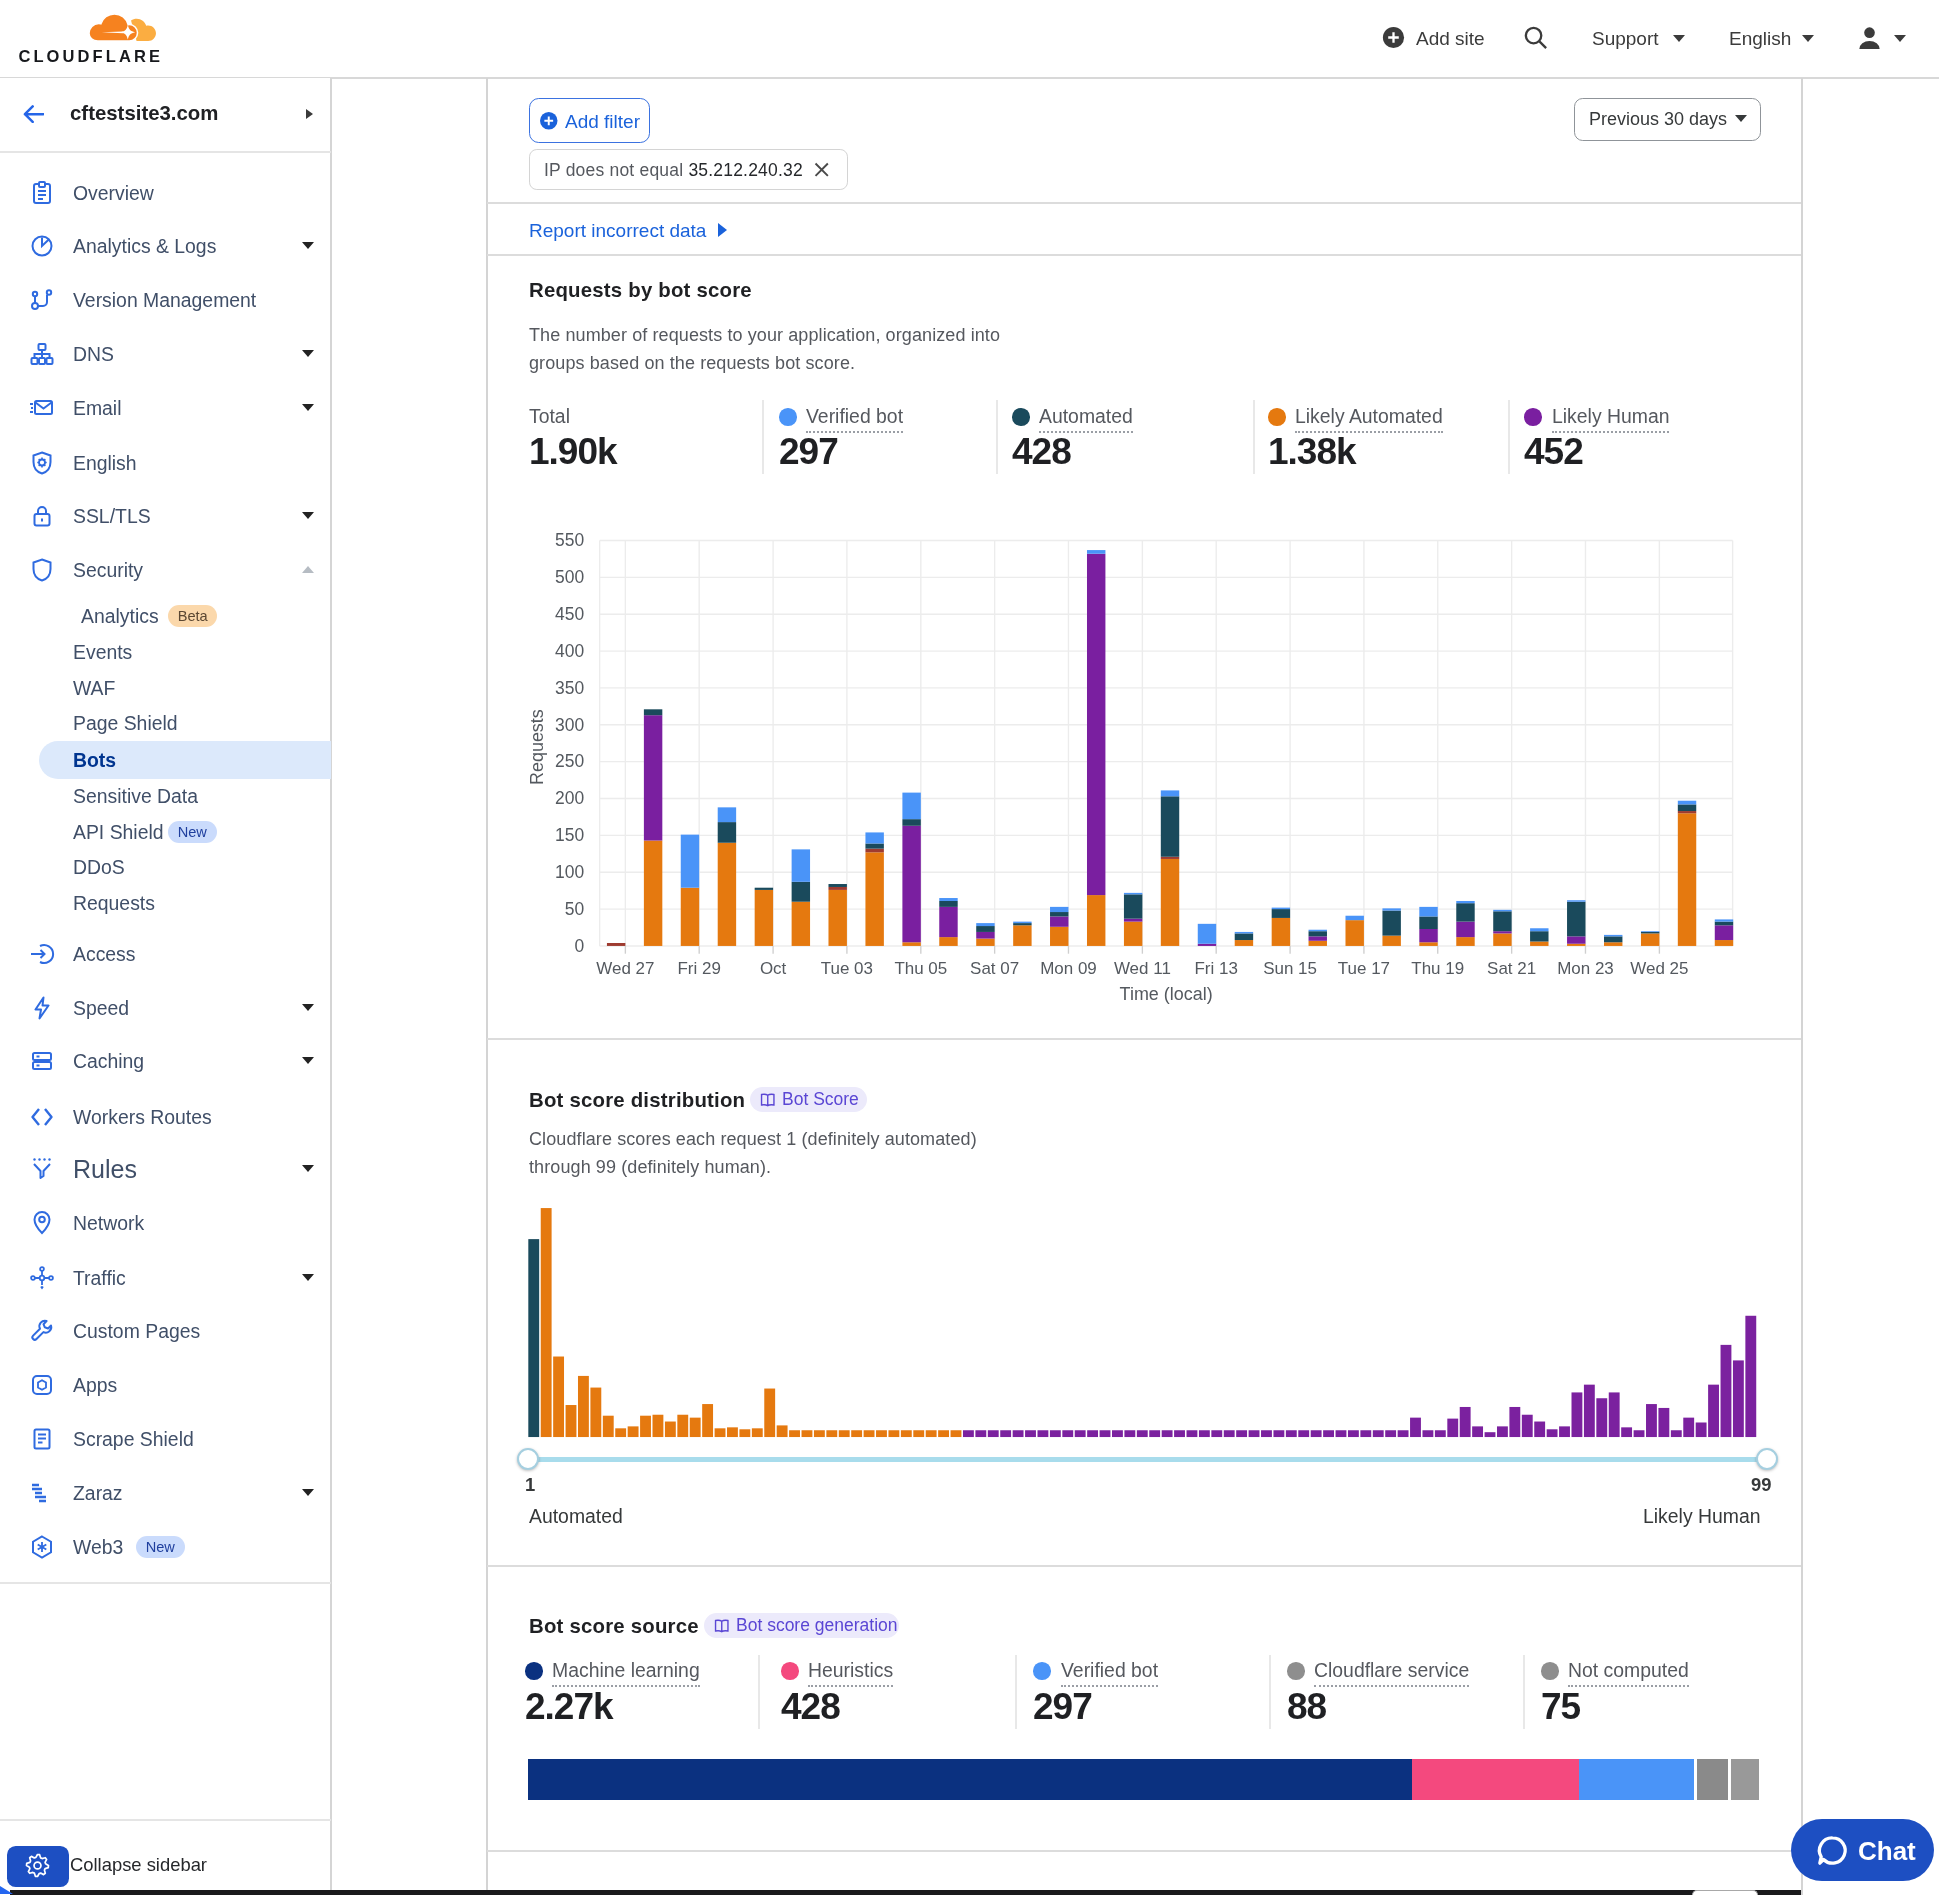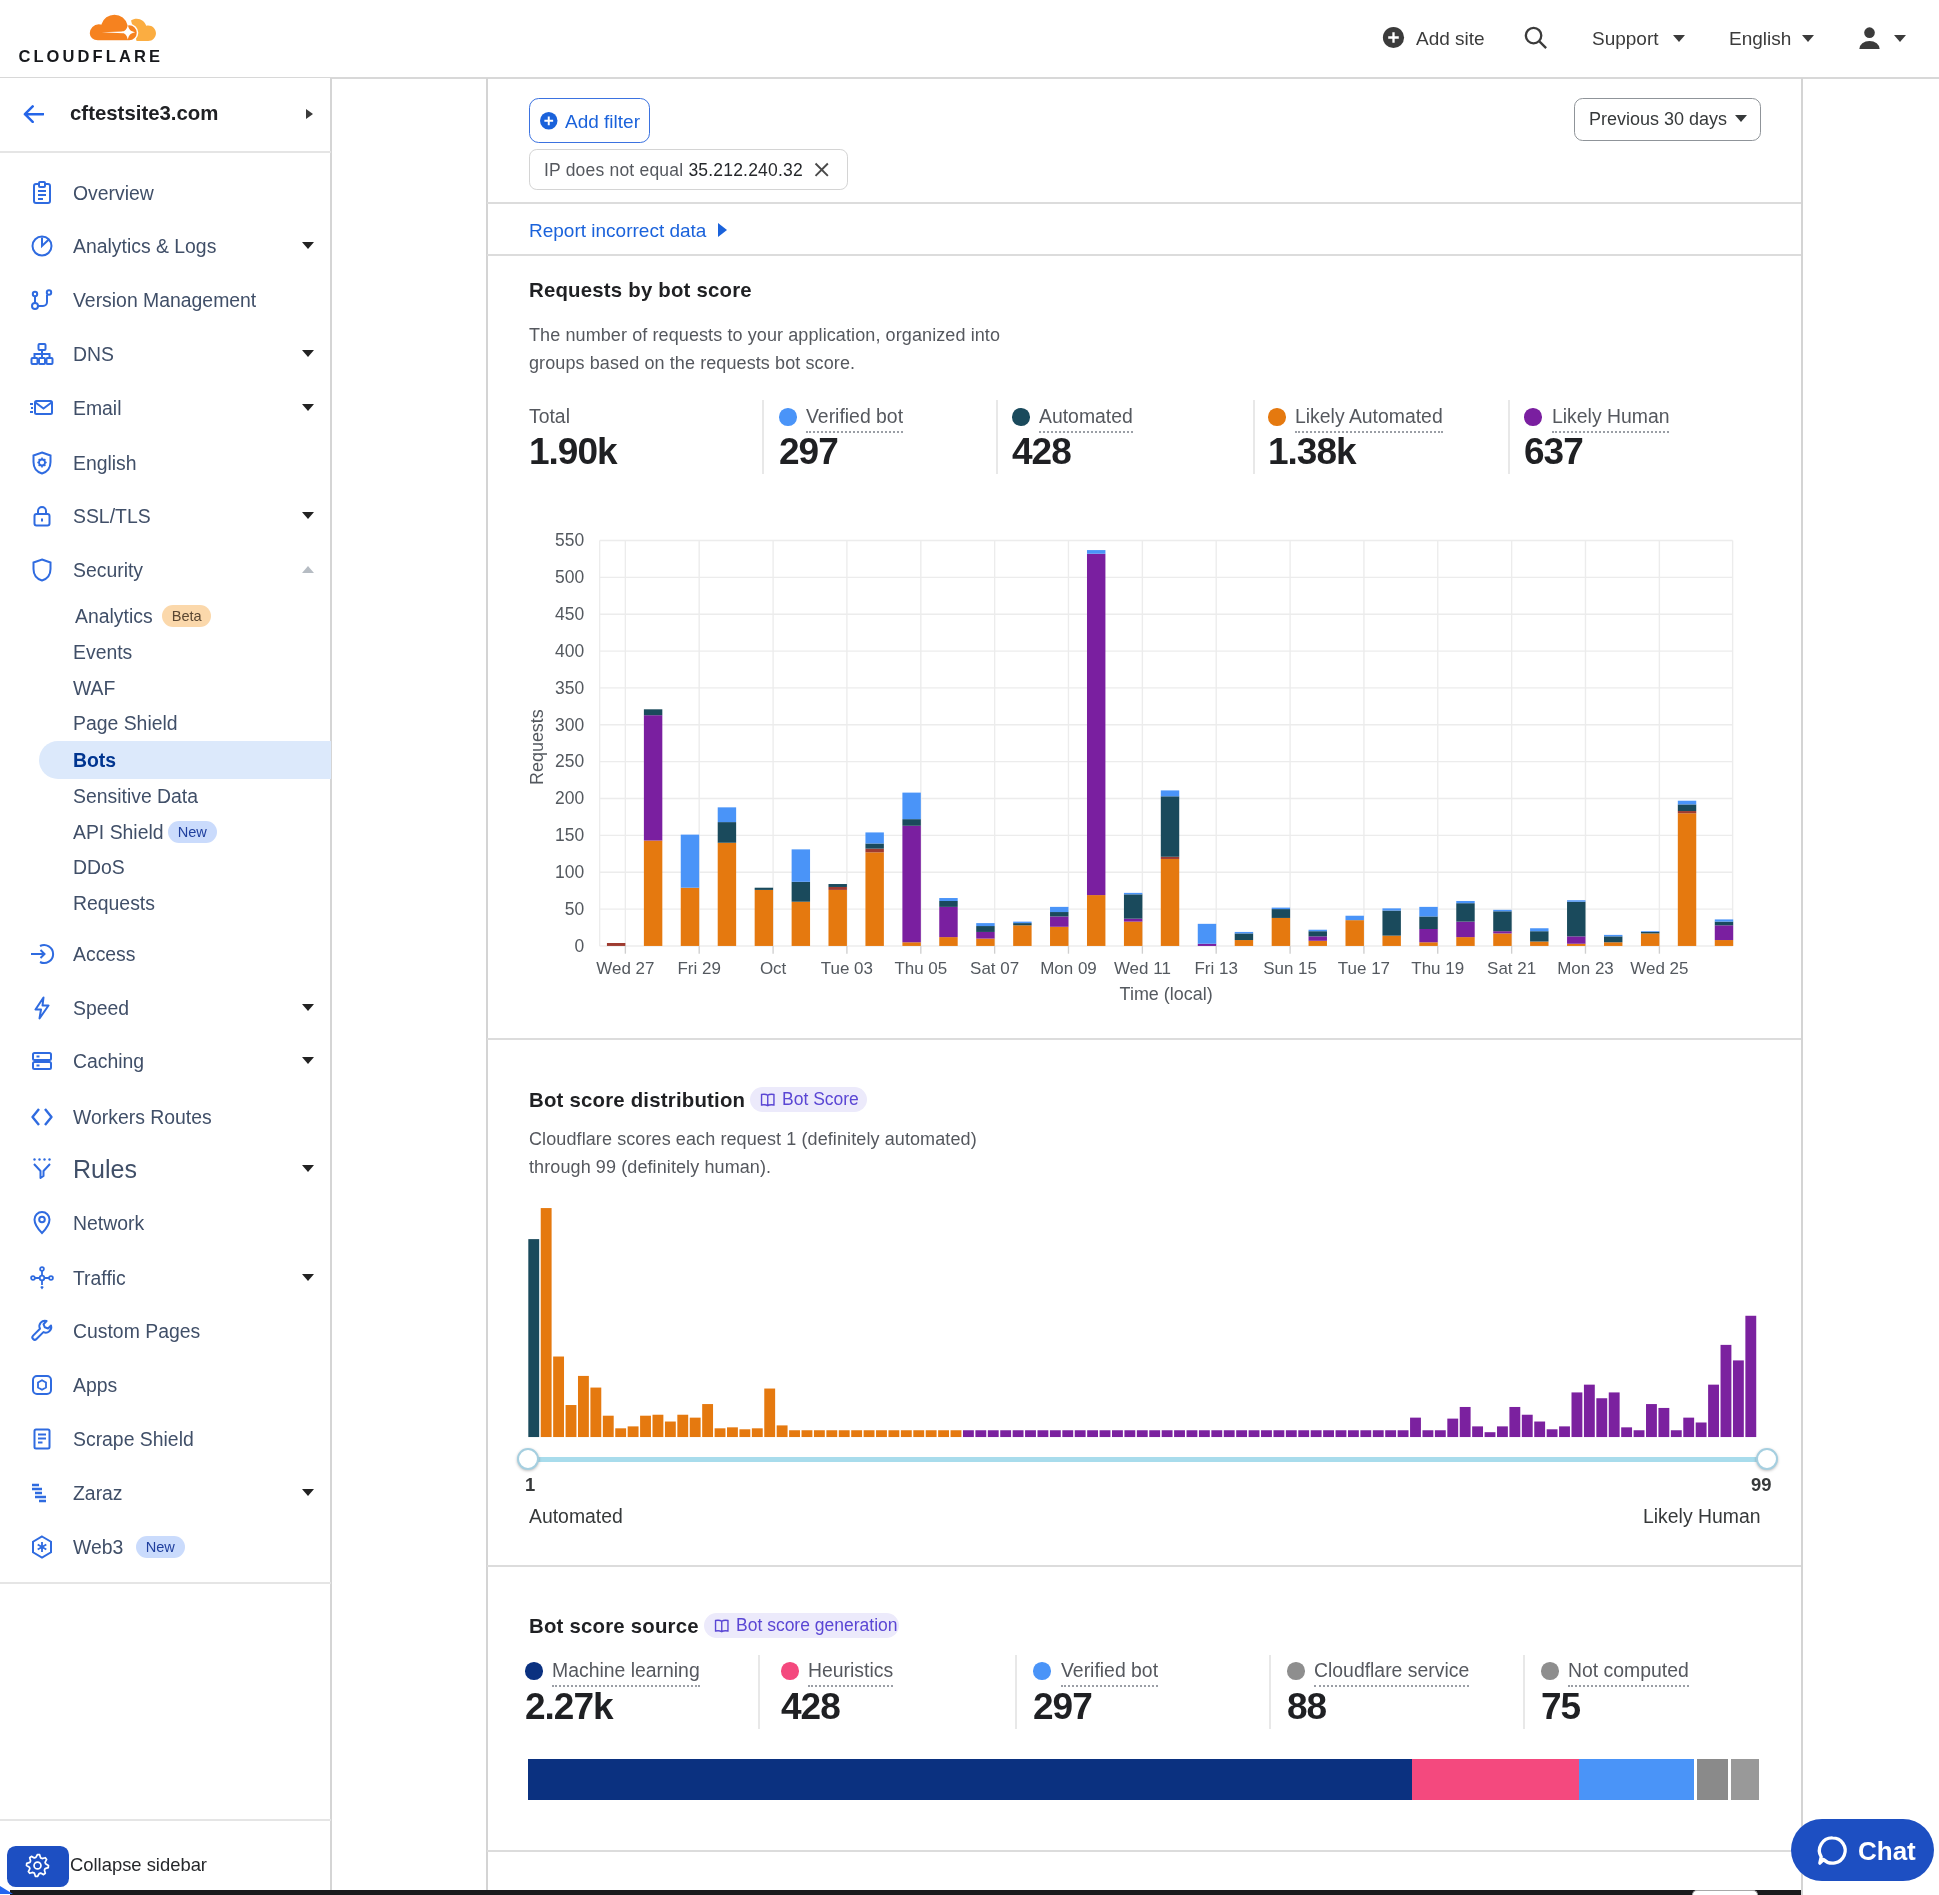--- a/index.html
+++ b/index.html
@@ -114,21 +114,21 @@
 <div style="position:absolute;left:73px;top:50%;transform:translateY(-50%);font-size:19.4px;color:#404F68;white-space:nowrap">SSL/TLS</div>
 <div style="position:absolute;left:302px;top:17.5px;width:0;height:0;border-left:6.3px solid transparent;border-right:6.3px solid transparent;border-top:7.8px solid #222"></div>
 </div>
 <div style="position:absolute;left:0;top:548px;width:331px;height:43px">
 <svg width="26" height="26" viewBox="0 0 26 26" fill="none" style="position:absolute;left:29px;top:50%;transform:translateY(-50%)">
         <path d="M13 2.5 L21.5 5.5 V12 C21.5 18 17.8 22 13 23.5 C8.2 22 4.5 18 4.5 12 V5.5 Z" stroke="#2F6BE0" stroke-width="2"></path>
       </svg>
 <div style="position:absolute;left:73px;top:50%;transform:translateY(-50%);font-size:19.4px;color:#404F68;white-space:nowrap">Security</div>
 <div style="position:absolute;left:302px;top:17.5px;width:0;height:0;border-left:6.3px solid transparent;border-right:6.3px solid transparent;border-bottom:7.8px solid #b6bcc3"></div>
 </div>
-<div style="position:absolute;left:2px;top:597px;width:287px;height:37px">
+<div style="position:absolute;left:8px;top:597px;width:287px;height:37px">
 <div style="position:absolute;left:73px;top:50%;transform:translateY(-50%);font-size:19.4px;color:#404F68;white-space:nowrap">Analytics</div>
 <div style="position:absolute;left:160px;top:7.8px;height:22px;padding:0 9.7px;background:#FBD8AB;border-radius:11.6px;font-size:14.6px;color:#5b4732;line-height:22px">Beta</div>
 </div>
 <div style="position:absolute;left:0;top:633px;width:331px;height:37px">
 <div style="position:absolute;left:73px;top:50%;transform:translateY(-50%);font-size:19.4px;color:#404F68;white-space:nowrap">Events</div>
 </div>
 <div style="position:absolute;left:0;top:669px;width:331px;height:37px">
 <div style="position:absolute;left:73px;top:50%;transform:translateY(-50%);font-size:19.4px;color:#404F68;white-space:nowrap">WAF</div>
 </div>
 <div style="position:absolute;left:0;top:704px;width:331px;height:37px">
@@ -287,21 +287,21 @@
 <div class="slab dlab" style="left:806px;top:405px">Verified bot</div>
 <div class="sval" style="left:779px;top:431px">297</div>
 <div style="position:absolute;left:1012px;top:408px;width:17.5px;height:17.5px;border-radius:50%;background:#1A4A5C"></div>
 <div class="slab dlab" style="left:1039px;top:405px">Automated</div>
 <div class="sval" style="left:1012px;top:431px">428</div>
 <div style="position:absolute;left:1268px;top:408px;width:17.5px;height:17.5px;border-radius:50%;background:#E5790F"></div>
 <div class="slab dlab" style="left:1295px;top:405px">Likely Automated</div>
 <div class="sval" style="left:1268px;top:431px">1.38k</div>
 <div style="position:absolute;left:1524px;top:408px;width:17.5px;height:17.5px;border-radius:50%;background:#7A1FA0"></div>
 <div class="slab dlab" style="left:1552px;top:405px">Likely Human</div>
-<div class="sval" style="left:1524px;top:431px">637</div>
+<div class="sval" style="left:1524px;top:431px">452</div>
 <div style="position:absolute;left:762px;top:400px;width:1.5px;height:74px;background:#e8e8e8"></div>
 <div style="position:absolute;left:996px;top:400px;width:1.5px;height:74px;background:#e8e8e8"></div>
 <div style="position:absolute;left:1253px;top:400px;width:1.5px;height:74px;background:#e8e8e8"></div>
 <div style="position:absolute;left:1508px;top:400px;width:1.5px;height:74px;background:#e8e8e8"></div>
 <svg width="1261" height="485" viewBox="0 0 1300 500" style="position:absolute;left:524px;top:524px">
 <line x1="78" y1="435.0" x2="1246" y2="435.0" stroke="#ececec" stroke-width="1.4"></line>
 <line x1="78" y1="397.0" x2="1246" y2="397.0" stroke="#ececec" stroke-width="1.4"></line>
 <line x1="78" y1="359.0" x2="1246" y2="359.0" stroke="#ececec" stroke-width="1.4"></line>
 <line x1="78" y1="321.0" x2="1246" y2="321.0" stroke="#ececec" stroke-width="1.4"></line>
 <line x1="78" y1="283.0" x2="1246" y2="283.0" stroke="#ececec" stroke-width="1.4"></line>

